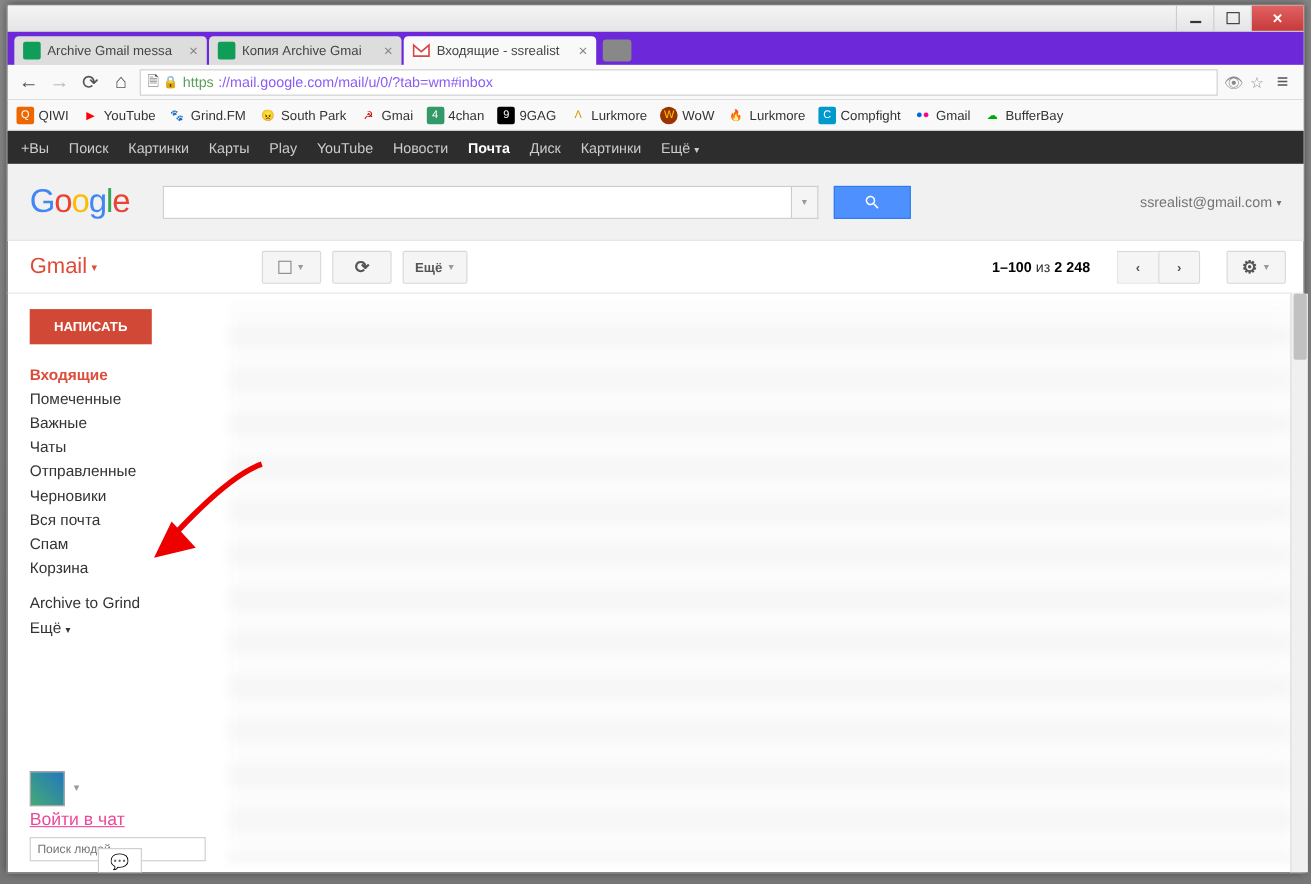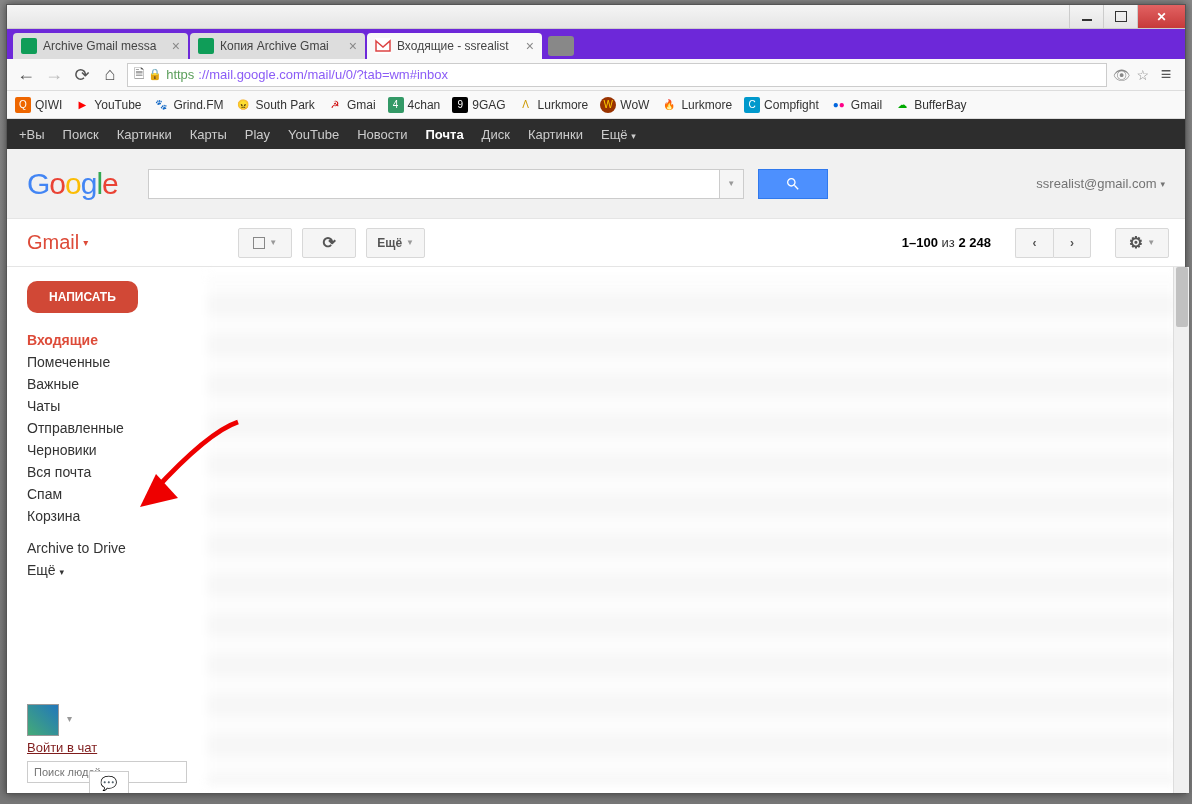--- a/index.html
+++ b/index.html
@@ -62,29 +62,29 @@
 .pagination b { color: #000; }
 .pag-btns { display: flex; gap: 0; margin-left: 14px; }
 .pag-btns .tb-btn { min-width: 38px; padding: 0; border-radius: 0; }
 .pag-btns .tb-btn:first-child { border-radius: 2px 0 0 2px; border-right: none; }
 .pag-btns .tb-btn:last-child { border-radius: 0 2px 2px 0; }
 .settings-btn { min-width: 54px; margin-left: 14px; }
 
 
 .gmail-body { display: flex; height: calc(100% - 24px - 30px - 32px - 28px - 30px - 70px - 48px); }
 .sidebar { width: 200px; padding: 14px 10px 10px 20px; display: flex; flex-direction: column; }
-.compose-btn { background: #d14836; color: #fff; font-size: 12px; font-weight: bold; padding: 9px 22px; border: none; cursor: pointer; align-self: flex-start; margin-bottom: 16px; border-radius: 10px; }
+.compose-btn { background: #d14836; color: #fff; font-size: 12px; font-weight: bold; padding: 9px 22px; border: none; cursor: pointer; align-self: flex-start; margin-bottom: 16px; border-radius: 0; }
 .folder-list { list-style: none; font-size: 14px; color: #333; }
 .folder-list li { padding: 3px 0; cursor: pointer; }
 .folder-list li.active { color: #dd4b39; font-weight: bold; }
 .folder-list li.sep { margin-top: 10px; }
 .sidebar-footer { margin-top: auto; font-size: 12px; }
 .chat-avatar { width: 32px; height: 32px; background: linear-gradient(45deg, #4a7, #27b); border: 1px solid #999; margin-bottom: 4px; position: relative; }
 .chat-avatar::after { content: '▾'; position: absolute; right: -14px; top: 8px; color: #999; font-size: 10px; }
-.chat-link { color: #7f1d1d; text-decoration: underline; cursor: pointer; display: block; margin-bottom: 6px; font-size: 13px; }
+.chat-link { color: #ec4899; text-decoration: underline; cursor: pointer; display: block; margin-bottom: 6px; font-size: 16px; }
 .people-search { width: 160px; height: 22px; border: 1px solid #ccc; padding: 0 6px; font-size: 11px; color: #999; }
 
 .main-content { flex: 1; position: relative; padding: 8px 8px 8px 0; }
 .blurred-rows { width: 100%; height: 100%; background: repeating-linear-gradient(to bottom, #fafafa 0, #fafafa 20px, #f0f0f0 20px, #f0f0f0 40px); filter: blur(4px); opacity: 0.5; }
 .scrollbar-track { position: absolute; right: -4px; top: 0; width: 16px; height: 100%; background: #f0f0f0; border-left: 1px solid #ddd; }
 .scrollbar-thumb { position: absolute; top: 0; left: 2px; width: 12px; height: 60px; background: #c1c1c1; border-radius: 2px; }
 
 
 .red-arrow { position: absolute; top: 412px; left: 128px; pointer-events: none; z-index: 100; }
 
@@ -269,21 +269,21 @@
       <ul class="folder-list">
         <li class="active">Входящие</li>
         <li>Помеченные</li>
         <li>Важные</li>
         <li>Чаты</li>
         <li>Отправленные</li>
         <li>Черновики</li>
         <li>Вся почта</li>
         <li>Спам</li>
         <li>Корзина</li>
-        <li class="sep">Archive to Drive</li>
+        <li class="sep">Archive to Grind</li>
         <li><span>Ещё</span> <span style="font-size:9px">▾</span></li>
       </ul>
       <div class="sidebar-footer">
         <div class="chat-avatar"></div>
         <a class="chat-link">Войти в чат</a>
         <input class="people-search" placeholder="Поиск людей..." style="">
       </div>
     </div>
     <div class="main-content">
       <div class="blurred-rows"></div>

